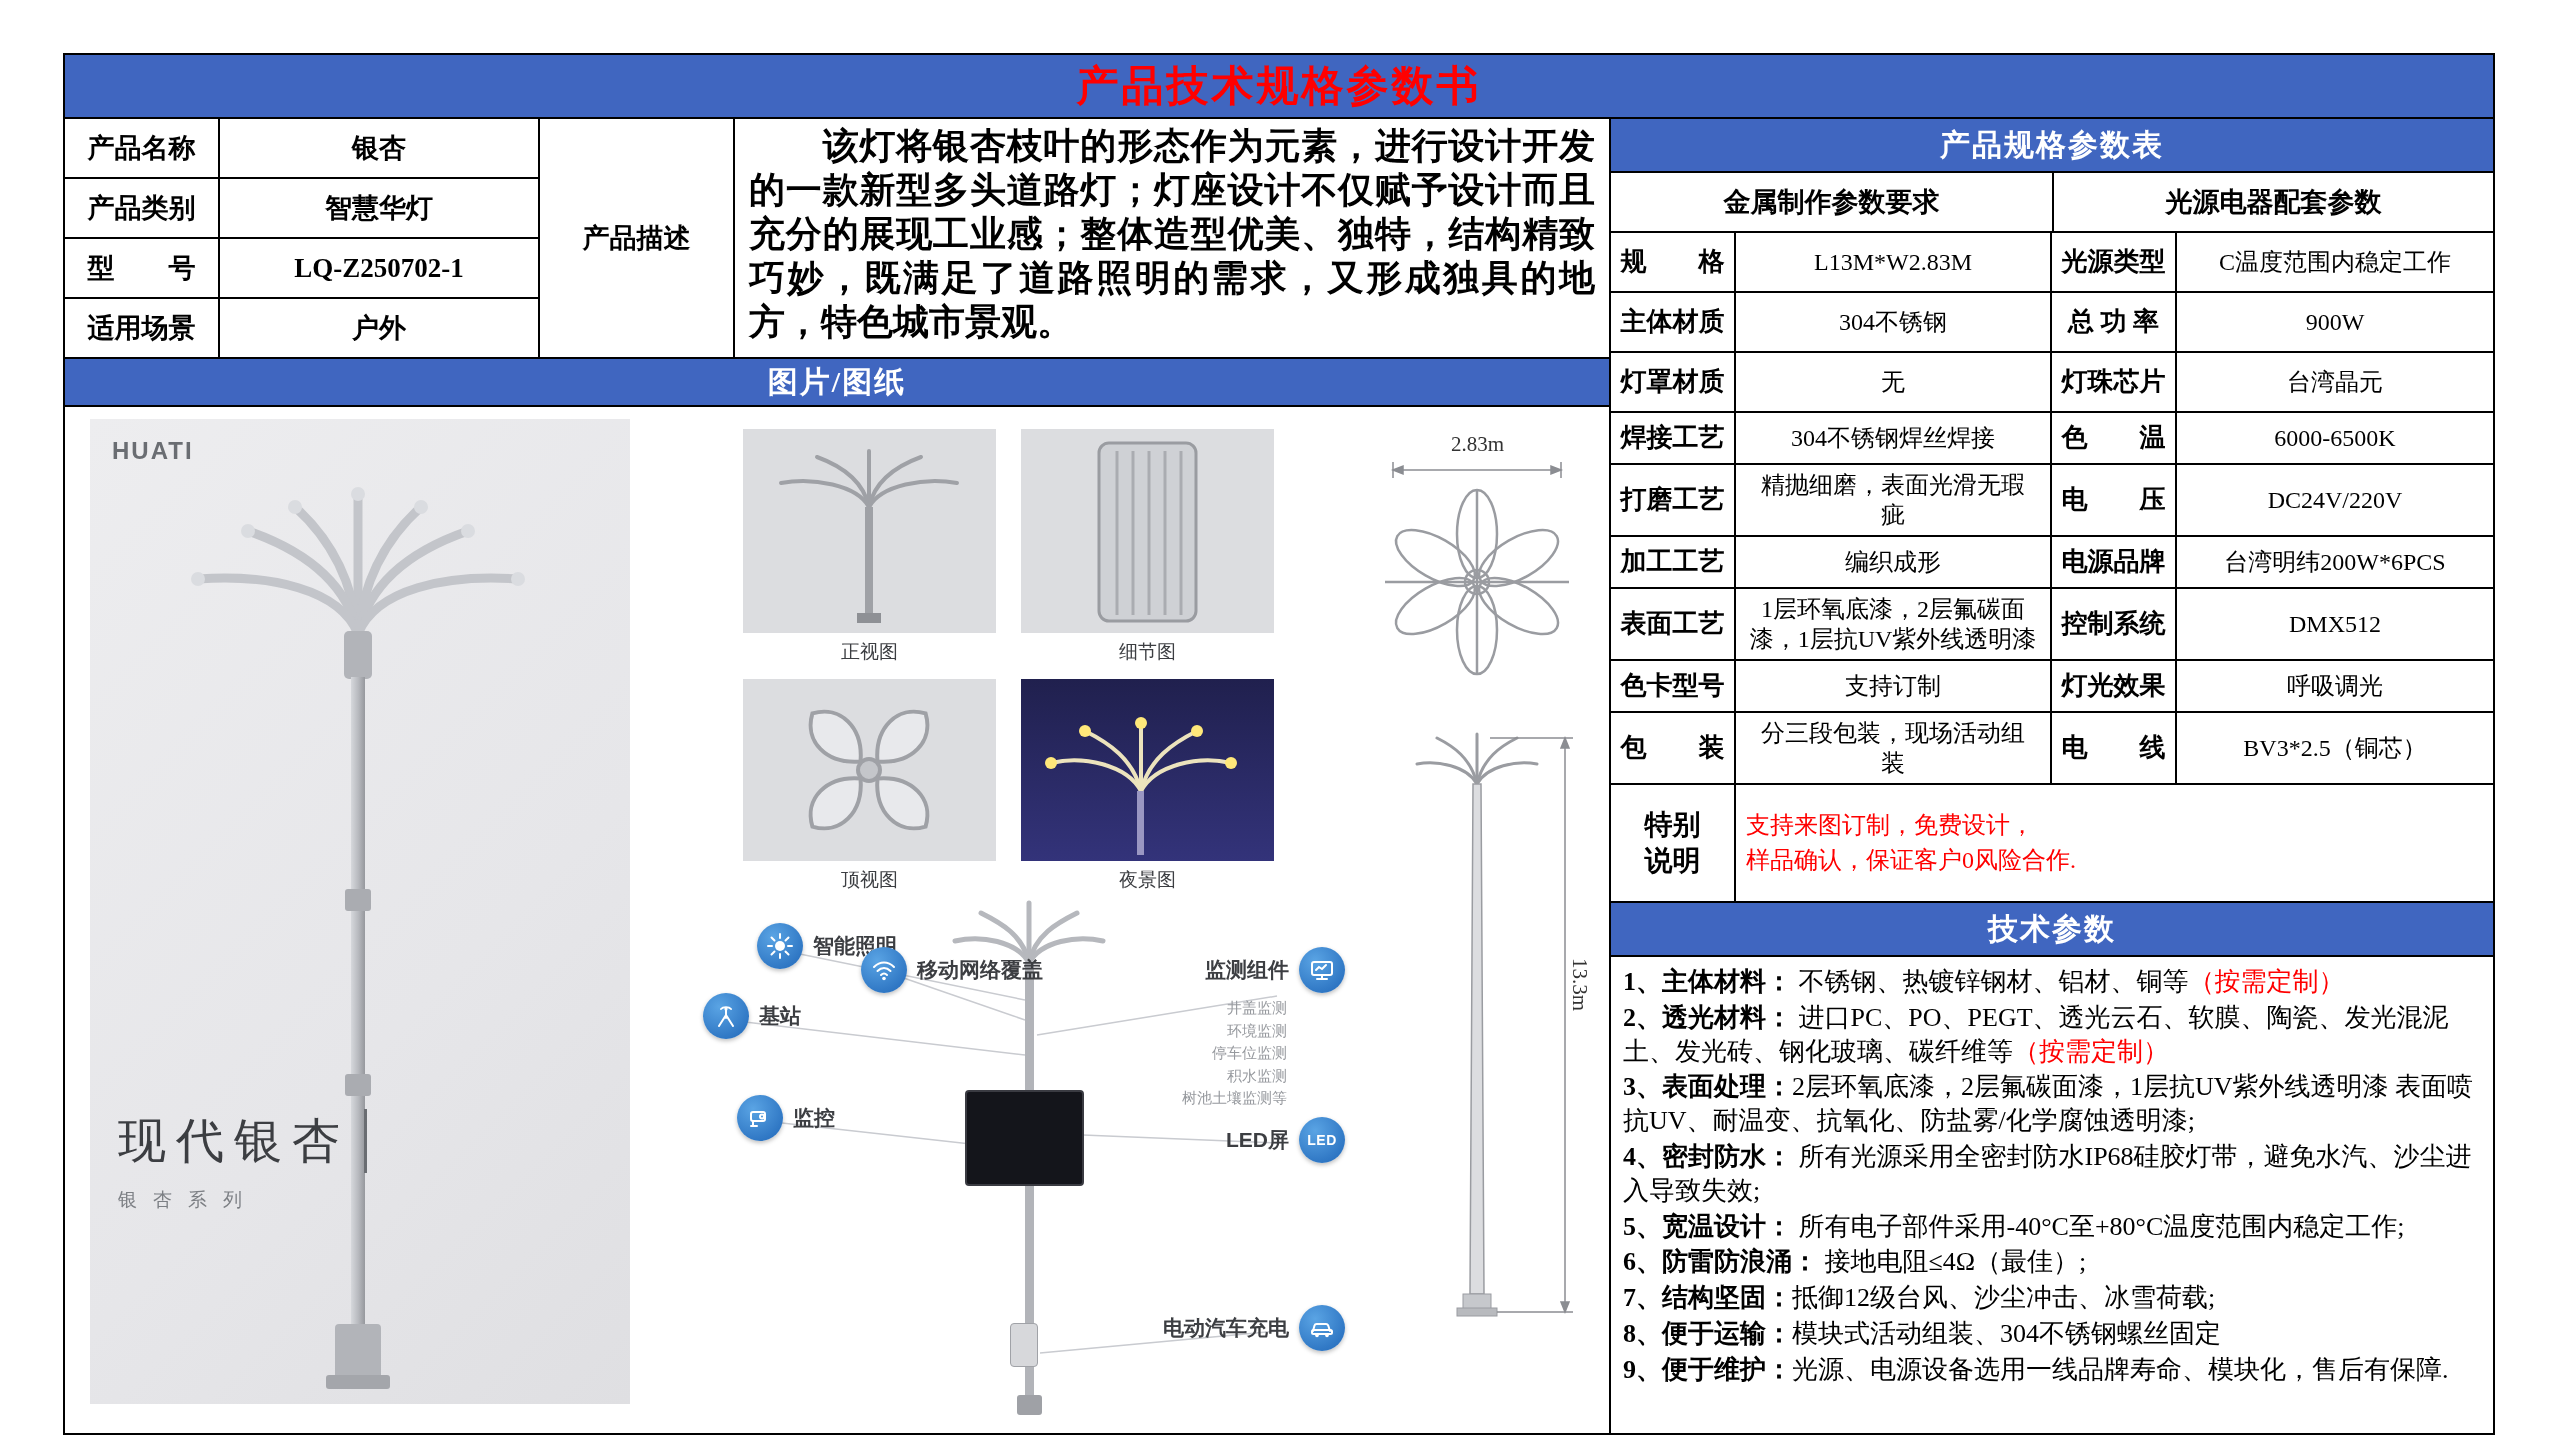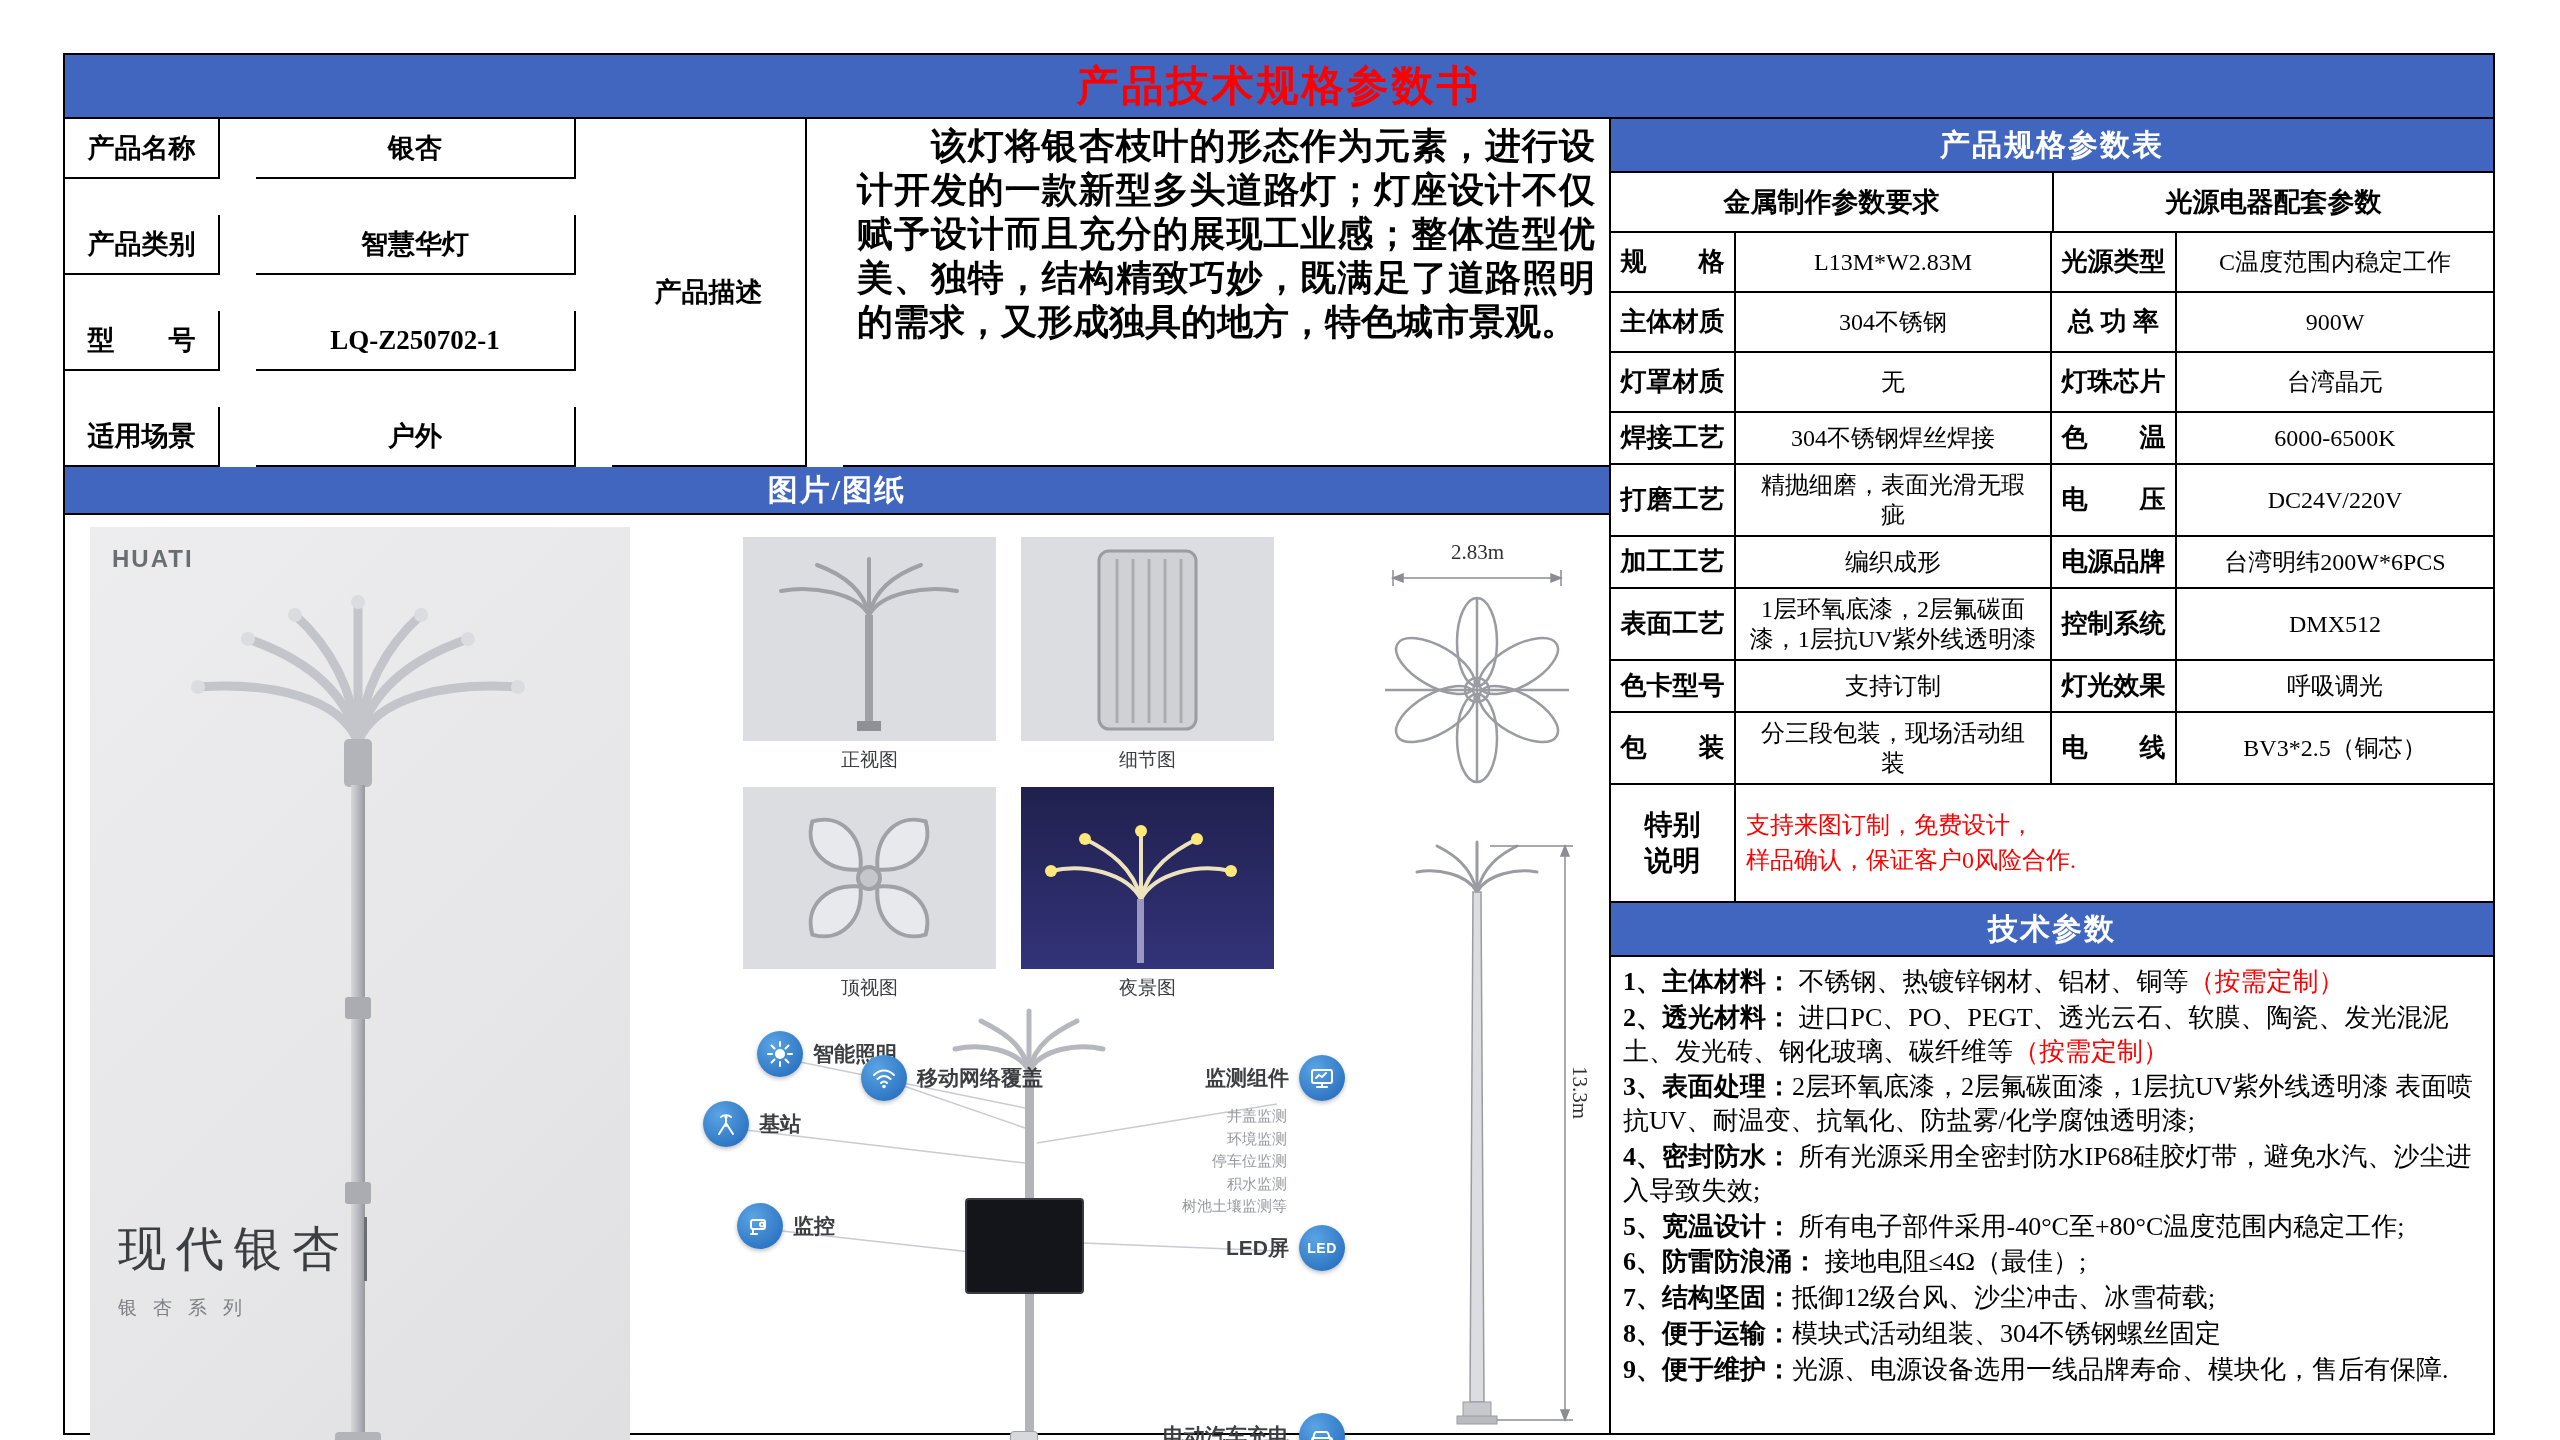--- a/index.html
+++ b/index.html
@@ -7,21 +7,21 @@
         font-family:"Liberation Serif","DejaVu Serif",serif;color:#000;overflow:hidden;}
   .outer{position:absolute;left:63px;top:53px;width:2432px;height:1382px;
          border:2px solid #000;box-sizing:border-box;background:#fff;}
   
   .title-bar{height:64px;background:#4066c0;border-bottom:2px solid #000;box-sizing:border-box;
              display:flex;align-items:center;justify-content:center;}
   .title-text{color:#ff0000;font-size:42px;font-weight:bold;letter-spacing:3px;}
   .body-row{position:absolute;top:64px;left:0;right:0;bottom:0;display:flex;}
   
   .left-pane{width:1608px;display:flex;flex-direction:column;}
-  .info-grid{display:grid;grid-template-columns:155px 320px 195px 1fr;grid-template-rows:repeat(4,60px);gap:36px;}
+  .info-grid{display:grid;grid-template-columns:155px 320px 195px 1fr;grid-template-rows:repeat(4,60px);}
   .cell{border-right:2px solid #000;border-bottom:2px solid #000;display:flex;
         align-items:center;justify-content:center;font-weight:bold;font-size:27px;box-sizing:border-box;}
   .cell.desc-label{grid-column:3;grid-row:1/5;}
   .cell.desc-text{grid-column:4;grid-row:1/5;border-right:none;align-items:flex-start;justify-content:flex-start;
         padding:6px 14px;font-size:36px;line-height:1.22;text-align:justify;}
   .gallery-bar{height:48px;background:#4066c0;border-bottom:2px solid #000;box-sizing:border-box;
         display:flex;align-items:center;justify-content:center;color:#fff;font-size:30px;font-weight:bold;letter-spacing:2px;}
   .images-area{position:relative;flex:1;background:#fff;}
   .photo{position:absolute;left:25px;top:12px;width:540px;height:985px;
          background:linear-gradient(135deg,#ededef 0%,#e6e6e9 60%,#dfdfe2 100%);overflow:hidden;}

